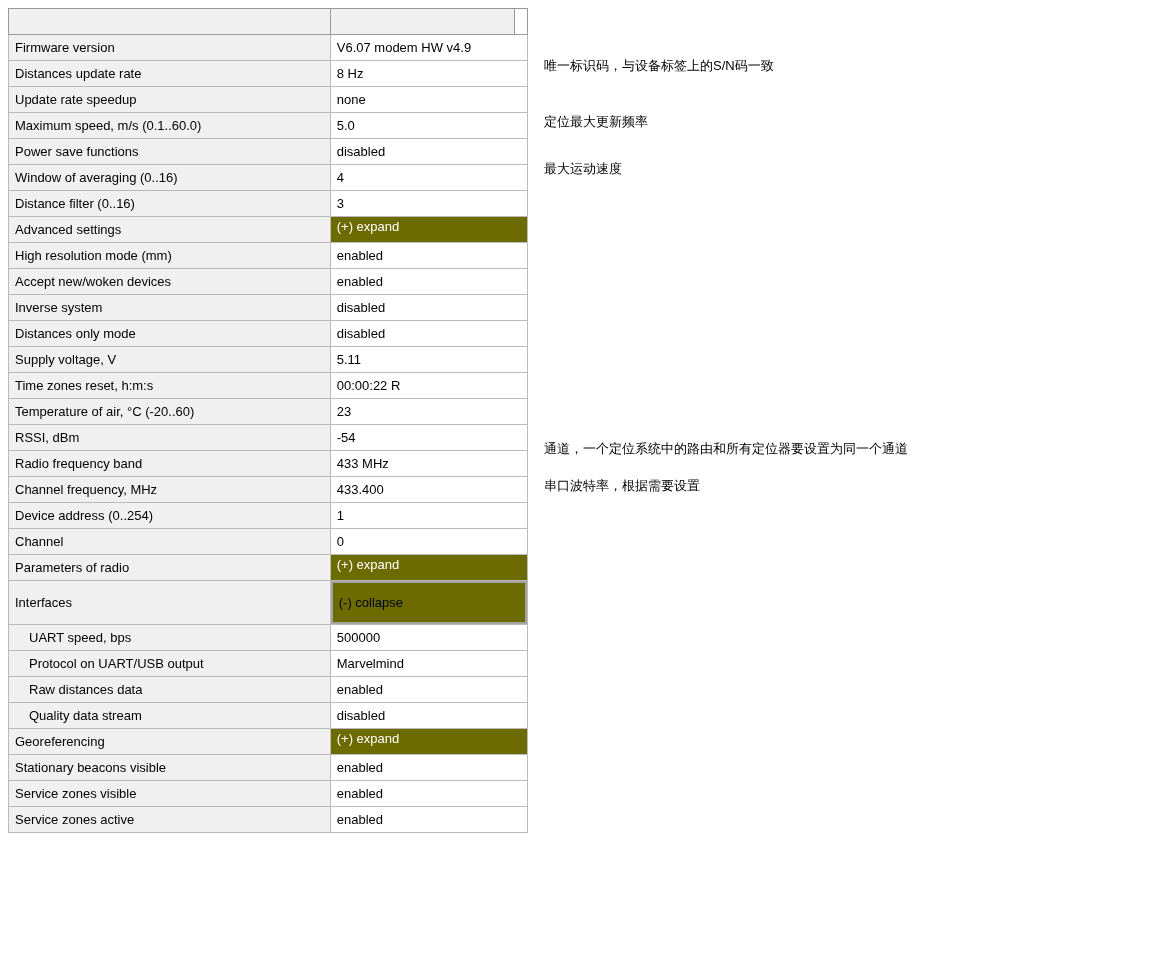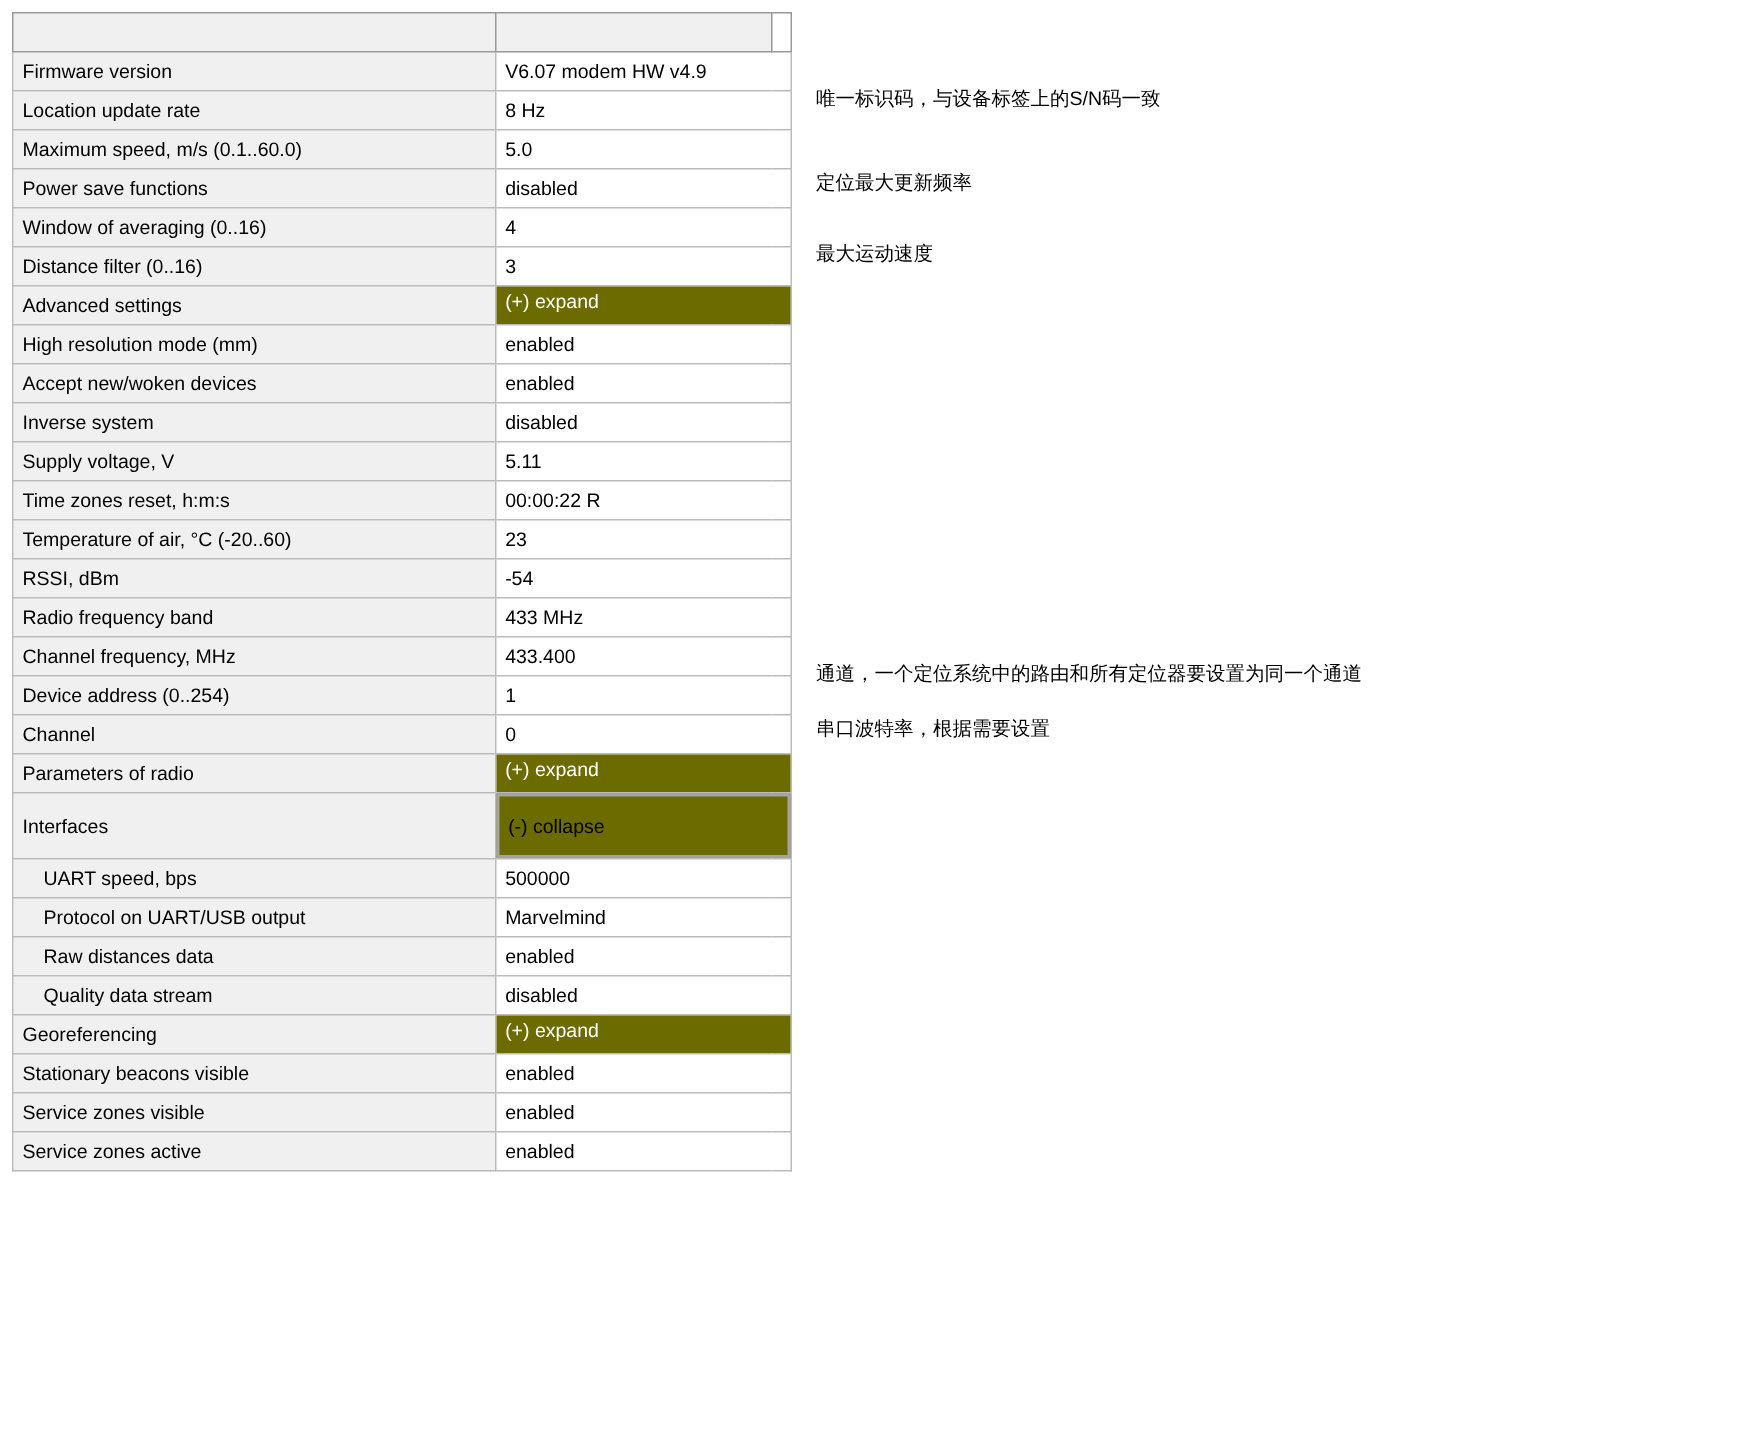--- a/index.html
+++ b/index.html
@@ -104,22 +104,26 @@
           <td class="header-copy"></td>
           <td class="header-id col-value"></td>
         </tr>
       </thead>
       <tbody id="table-body">
       <tr>
             <td class="col-label">Firmware version</td>
             <td class="col-value" colspan="2">V6.07 modem HW v4.9</td>
           </tr>
           <tr>
-            <td class="col-label">Location update rate</td>
+            <td class="col-label">Distances update rate</td>
             <td class="col-value" colspan="2">8 Hz</td>
+          </tr>
+          <tr>
+            <td class="col-label">Update rate speedup</td>
+            <td class="col-value" colspan="2">none</td>
           </tr>
           <tr>
             <td class="col-label">Maximum speed, m/s (0.1..60.0)</td>
             <td class="col-value" colspan="2">5.0</td>
           </tr>
           <tr>
             <td class="col-label">Power save functions</td>
             <td class="col-value" colspan="2">disabled</td>
           </tr>
           <tr>
@@ -137,20 +141,24 @@
           <tr>
             <td class="col-label">High resolution mode (mm)</td>
             <td class="col-value" colspan="2">enabled</td>
           </tr>
           <tr>
             <td class="col-label">Accept new/woken devices</td>
             <td class="col-value" colspan="2">enabled</td>
           </tr>
           <tr>
             <td class="col-label">Inverse system</td>
+            <td class="col-value" colspan="2">disabled</td>
+          </tr>
+          <tr>
+            <td class="col-label">Distances only mode</td>
             <td class="col-value" colspan="2">disabled</td>
           </tr>
           <tr>
             <td class="col-label">Supply voltage, V</td>
             <td class="col-value" colspan="2">5.11</td>
           </tr>
           <tr>
             <td class="col-label">Time zones reset, h:m:s</td>
             <td class="col-value" colspan="2">00:00:22  R</td>
           </tr>

